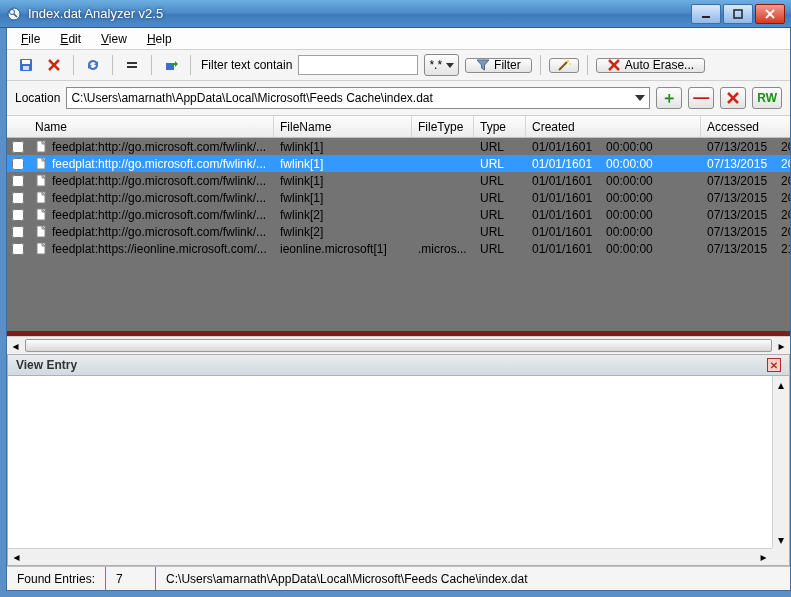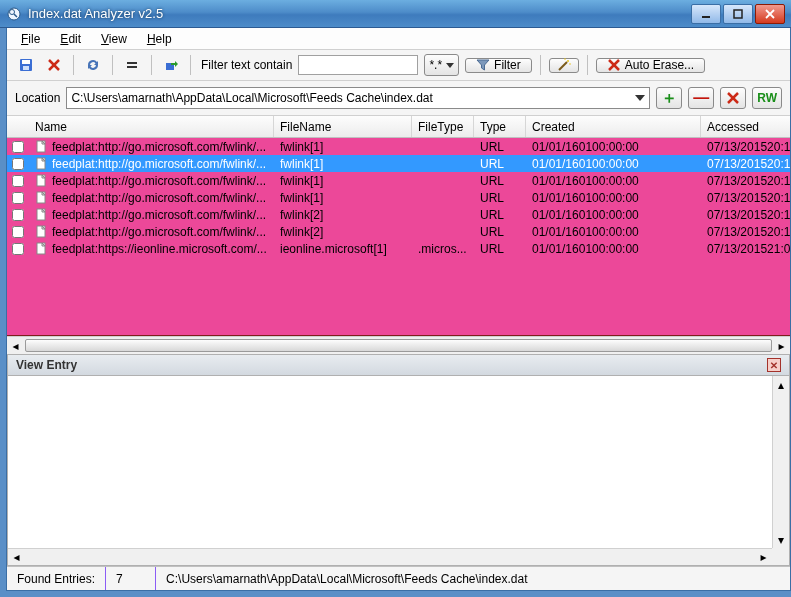--- a/index.html
+++ b/index.html
@@ -46,27 +46,27 @@
 .list-wrap { flex:1; display:flex; flex-direction:column; min-height:0; }
 .list-header { display:flex; height:22px; background:linear-gradient(#fdfdfd,#ececec); border-bottom:1px solid #c0c0c0; }
 .col { border-right:1px solid #d6d6d6; padding:3px 6px; overflow:hidden; white-space:nowrap; text-overflow:ellipsis; display:flex; align-items:center; }
 .col.check { width:22px; flex:none; justify-content:center; border-right:none; }
 .col.name { width:245px; flex:none; }
 .col.fname { width:138px; flex:none; }
 .col.ftype { width:62px; flex:none; }
 .col.type { width:52px; flex:none; }
 .col.created { width:175px; flex:none; }
 .col.accessed { flex:1; border-right:none; }
-.list-body { flex:1; overflow:auto; background:#ec4899; border-bottom:1px solid #7f1d1d; }
+.list-body { flex:1; overflow:auto; background:#737373; border-bottom:5px solid #7f1d1d; }
 .row { display:flex; height:17px; align-items:center; cursor:default; }
 .row.selected { background:#3399ff; color:#fff; }
 .row .col { border-right:none; padding:0 6px; }
 .row .icon { width:13px; height:13px; margin-right:4px; flex:none; }
 .row input[type=checkbox]{ width:12px; height:12px; }
-.datesplit { display:flex; }
+.datesplit { display:flex; gap:14px; }
 
 .hscroll { height:18px; background:#f0f0f0; border-top:1px solid #d0d0d0; display:flex; align-items:center; position:relative; }
 .hscroll .thumb { position:absolute; left:18px; right:18px; top:2px; bottom:2px; background:linear-gradient(#fdfdfd,#d8d8d8); border:1px solid #9a9a9a; border-radius:2px; }
 .hscroll .arrowbtn { width:17px; height:100%; display:flex; align-items:center; justify-content:center; }
 
 
 .ve-header { background:linear-gradient(#e8ecf0,#d3d9e0); padding:3px 8px; font-weight:bold; color:#333; border:1px solid #b0b0b0; display:flex; align-items:center; }
 .ve-header .closebox { margin-left:auto; width:14px; height:14px; border:1px solid #a3322b; background:#f7cfc9; display:flex; align-items:center; justify-content:center; font-size:10px; color:#a3322b; cursor:pointer; }
 .ve-body { height:190px; background:#fff; border:1px solid #b0b0b0; border-top:none; position:relative; }
 .ve-body .vs { position:absolute; right:0; top:0; bottom:17px; width:17px; background:#f0f0f0; border-left:1px solid #d0d0d0; }

